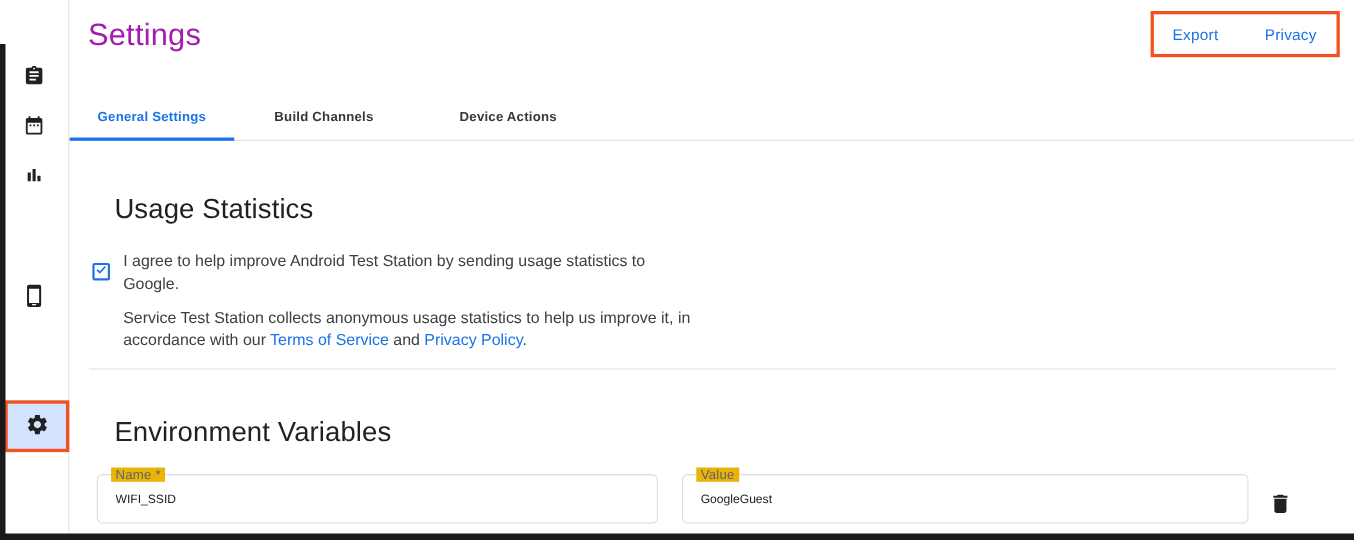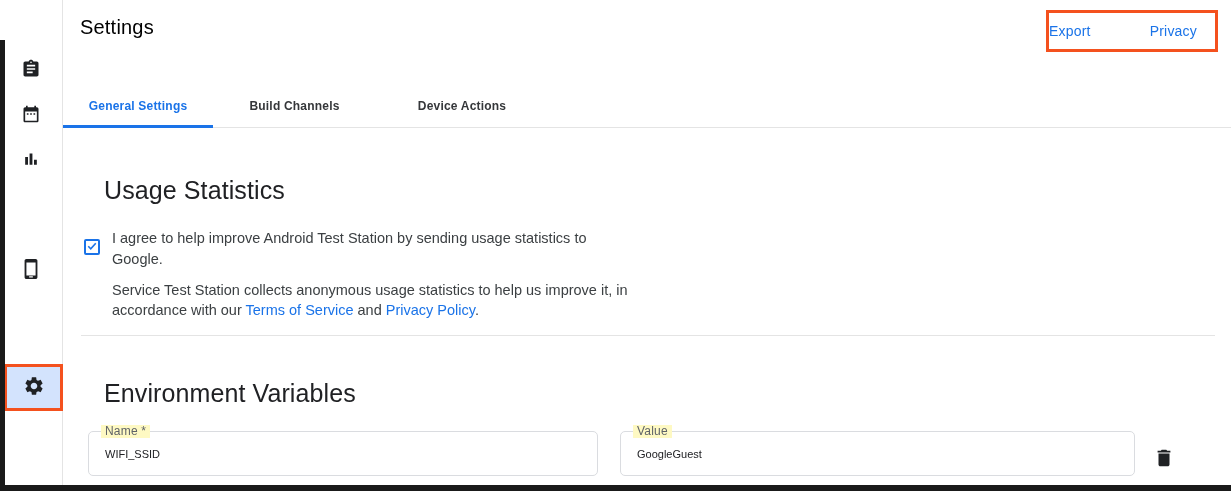--- a/index.html
+++ b/index.html
@@ -12,41 +12,41 @@
   .edge-bottom{position:absolute;left:0;bottom:0;width:1231px;height:6px;background:#1a1a1a;z-index:9;}
 
   
   .sidebar{position:absolute;left:0;top:0;width:62px;height:491px;background:#fff;border-right:1px solid #e4e4e4;z-index:4;}
   .nav-btn{position:absolute;left:0;width:62px;height:40px;display:flex;align-items:center;justify-content:center;cursor:pointer;background:transparent;border:none;padding:0;}
   .nav-btn svg{fill:#1f2124;}
   .gear-highlight{position:absolute;left:4px;top:364px;width:59px;height:47px;background:#d3e3fd;border:3px solid #f4511e;box-sizing:border-box;display:flex;align-items:center;justify-content:center;z-index:10;}
   .gear-highlight .nav-btn{position:static;width:100%;height:100%;}
 
   
-  .page-title{position:absolute;left:80px;top:16px;font-size:20px;color:#000000;letter-spacing:.2px;}
-  .export-import-box{position:absolute;left:1046px;top:10px;width:172px;height:42px;border:3px solid #f4511e;box-sizing:border-box;display:flex;align-items:center;justify-content:space-between;padding:0 18px 0 0;background:#fff;}
+  .page-title{position:absolute;left:80px;top:16px;font-size:28px;color:#a21caf;letter-spacing:.2px;}
+  .export-import-box{position:absolute;left:1046px;top:10px;width:172px;height:42px;border:3px solid #f4511e;box-sizing:border-box;display:flex;align-items:center;justify-content:space-between;padding:0 18px 0 17px;background:#fff;}
   .hdr-link{font-size:14px;color:#1a73e8;cursor:pointer;text-decoration:none;letter-spacing:.2px;}
 
   
   .tabbar{position:absolute;left:63px;top:85px;width:1168px;height:42px;border-bottom:1px solid #e4e4e4;display:flex;box-sizing:content-box;}
   .tab{position:relative;height:42px;display:flex;align-items:center;justify-content:center;font-size:12px;font-weight:bold;color:#35373a;cursor:pointer;letter-spacing:.2px;}
   .tab.active{color:#1a73e8;}
   .tab.active::after{content:"";position:absolute;left:0;right:0;bottom:-1px;height:3px;background:#1a73e8;}
 
   
   .section-heading{position:absolute;font-size:25px;color:#202124;letter-spacing:.1px;}
   .checkbox{position:absolute;left:84px;top:239px;width:16px;height:16px;border:2px solid #1a73e8;border-radius:2px;background:#fff;box-sizing:border-box;cursor:pointer;display:flex;align-items:center;justify-content:center;}
   .agree-text{position:absolute;left:112px;top:228px;font-size:14.5px;line-height:21px;color:#3c4043;white-space:nowrap;}
   .desc-text{position:absolute;left:112px;top:281px;font-size:14.5px;line-height:19.5px;color:#3c4043;white-space:nowrap;}
   .inline-link{color:#1a73e8;cursor:pointer;text-decoration:none;}
   .divider{position:absolute;left:81px;top:335px;width:1134px;height:1px;background:#e4e4e4;}
 
   
   .field{position:absolute;top:431px;height:45px;border:1px solid #dadce0;border-radius:5px;background:#fff;box-sizing:border-box;}
-  .field-label{position:absolute;left:12px;top:-7px;font-size:12px;line-height:13px;color:#5f6368;background:#fef9c3;padding:0 4px;letter-spacing:.2px;}
+  .field-label{position:absolute;left:12px;top:-7px;font-size:12px;line-height:13px;color:#5f6368;background:#eab308;padding:0 4px;letter-spacing:.2px;}
   .field input{position:absolute;left:0;top:0;width:100%;height:100%;border:none;outline:none;background:transparent;padding:0 12px 0 16px;font-size:11px;color:#202124;font-family:"Liberation Sans",sans-serif;box-sizing:border-box;}
   .field-name{left:88px;width:510px;}
   .field-value{left:620px;width:515px;}
   .trash-btn{position:absolute;left:1149px;top:444px;width:30px;height:30px;border:none;background:transparent;cursor:pointer;display:flex;align-items:center;justify-content:center;padding:0;}
   .trash-btn svg{fill:#1f2124;}
 </style>
 </head>
 <body>
 
 <div class="edge-left"></div>

